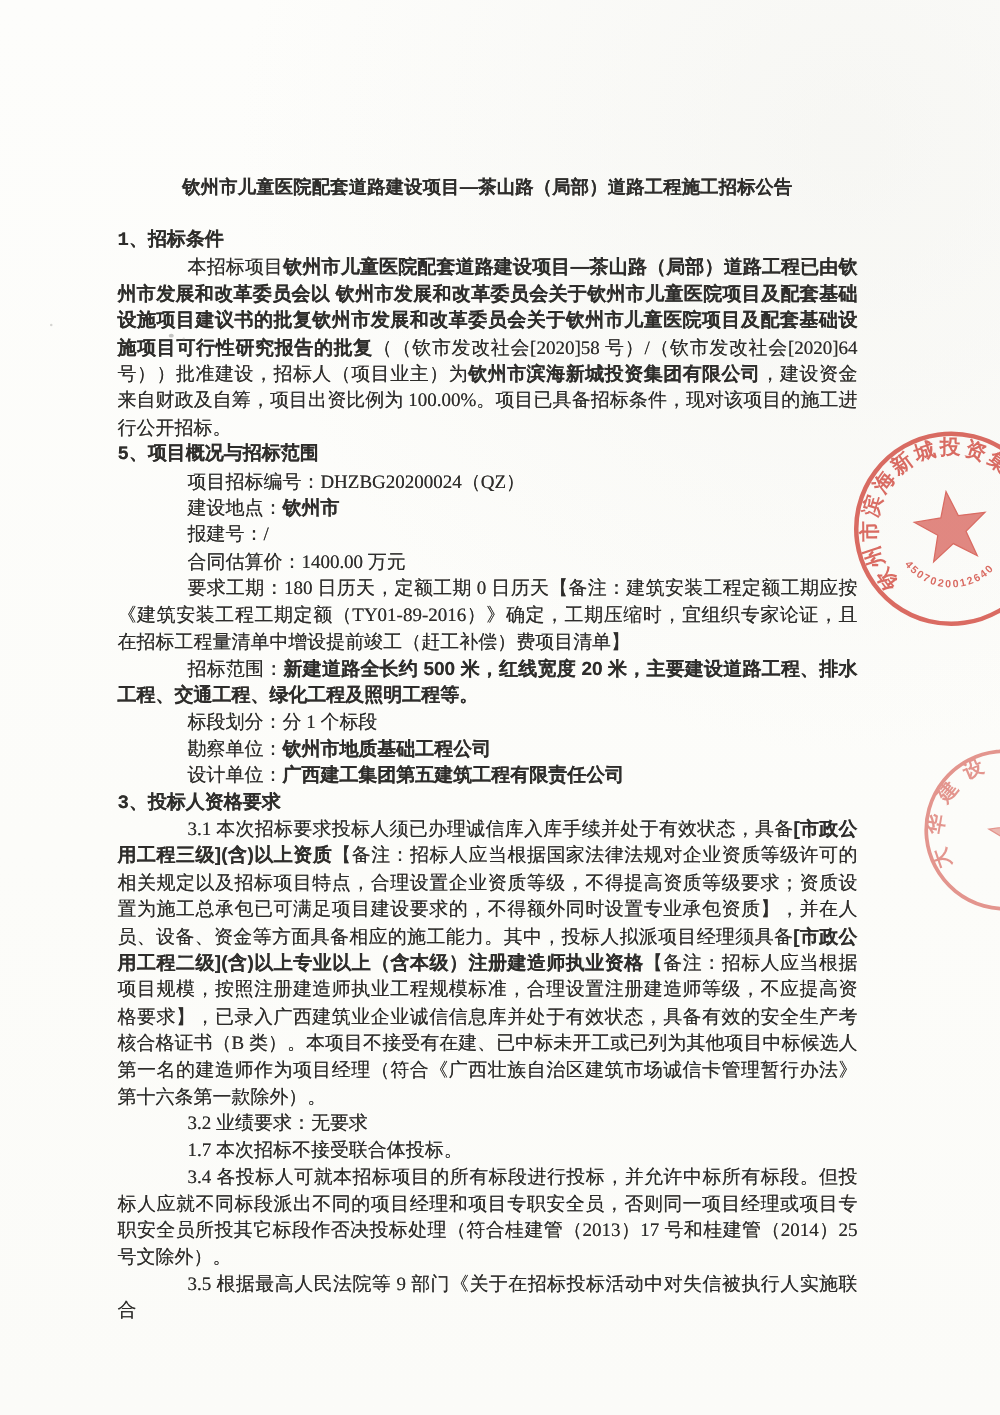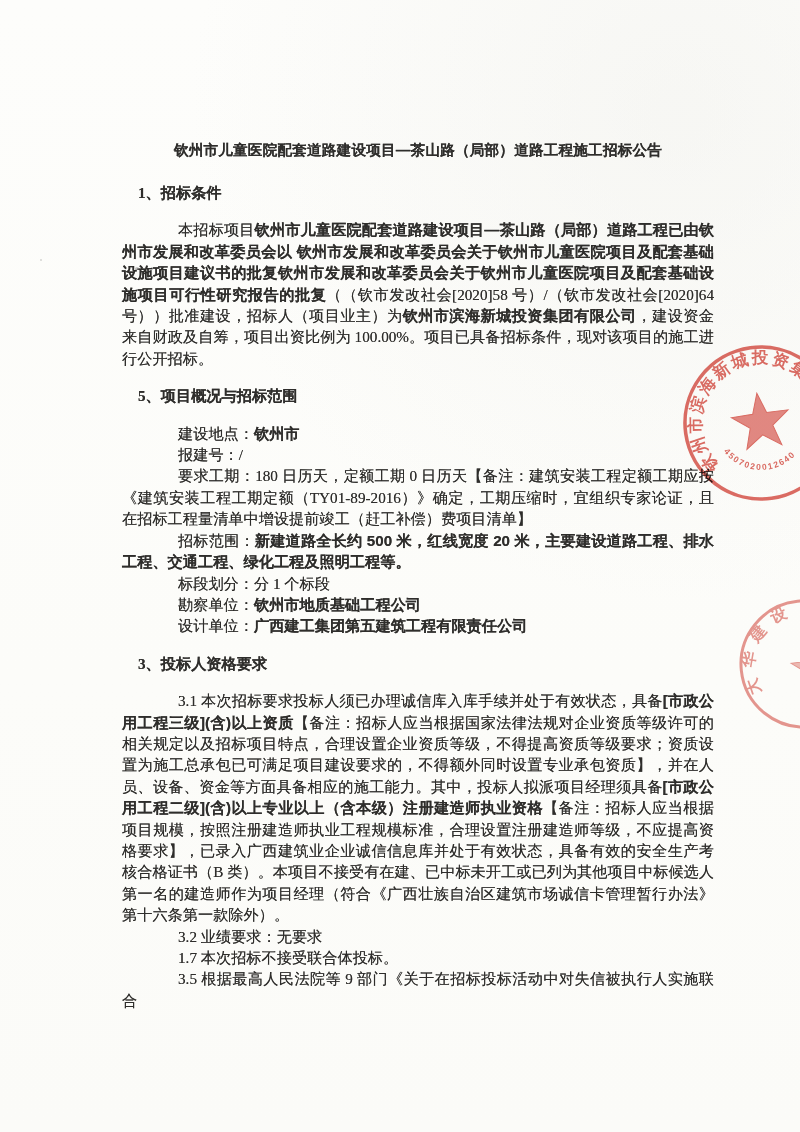--- a/index.html
+++ b/index.html
@@ -11,39 +11,39 @@
     font-family:"Liberation Serif", serif;
   }
   .page{
     position:absolute;inset:0;
     background:
       radial-gradient(circle at 85% 10%, rgba(235,235,230,.35), rgba(0,0,0,0) 40%),
       linear-gradient(180deg,#fdfdfb 0%, #fcfcf9 60%, #fbfbf8 100%);
   }
   .doc{
     position:absolute;
-    left:122px;top:138px;width:592px;
+    left:94px;top:138px;width:592px;
     color:#2e2d2b;
     font-size:15.2px;
     line-height:21.4px;
     text-shadow:0 0 .35px rgba(46,45,43,.75);
   }
   .doc-title{
     text-align:center;
     font-family:"Liberation Sans", sans-serif;
     font-weight:700;
     font-size:14.6px;
     line-height:24px;
     margin:0 0 20px 0;
     letter-spacing:.2px;
   }
   .heading{
-    font-family:Liberation Serif, serif;
+    font-family:Liberation Mono, monospace;
     font-weight:700;
-    margin:16px;
+    margin:0;
   }
   .para{
     margin:0;
     text-indent:56px;
     text-align:justify;
   }
   .seg{font-family:"Liberation Serif", serif;}
   .seg.bold{
     font-family:"Liberation Sans", sans-serif;
     font-weight:700;
@@ -66,31 +66,34 @@
 <body>
 
 <div class="page">
 
   <div class="doc">
     <h1 class="doc-title">钦州市儿童医院配套道路建设项目—茶山路（局部）道路工程施工招标公告</h1>
     <div>
         <div class="heading">1、招标条件</div>
         <p class="para"><span class="seg">本招标项目</span><span class="seg bold">钦州市儿童医院配套道路建设项目—茶山路（局部）道路工程已由钦州市发展和改革委员会以 钦州市发展和改革委员会关于钦州市儿童医院项目及配套基础设施项目建议书的批复钦州市发展和改革委员会关于钦州市儿童医院项目及配套基础设施项目可行性研究报告的批复</span><span class="seg">（（钦市发改社会[2020]58 号）/（钦市发改社会[2020]64 号））批准建设，招标人（项目业主）为</span><span class="seg bold">钦州市滨海新城投资集团有限公司</span><span class="seg">，建设资金来自财政及自筹，项目出资比例为 100.00%。项目已具备招标条件，现对该项目的施工进行公开招标。</span></p>
         <div class="heading">5、项目概况与招标范围</div>
+        <p class="para"><span class="seg">项目招标编号：DHZBG20200024（QZ）</span></p>
         <p class="para"><span class="seg">建设地点：</span><span class="seg bold">钦州市</span></p>
         <p class="para"><span class="seg">报建号：/</span></p>
+        <p class="para"><span class="seg">合同估算价：1400.00 万元</span></p>
         <p class="para"><span class="seg">要求工期：180 日历天，定额工期 0 日历天【备注：建筑安装工程定额工期应按《建筑安装工程工期定额（TY01-89-2016）》确定，工期压缩时，宜组织专家论证，且在招标工程量清单中增设提前竣工（赶工补偿）费项目清单】</span></p>
         <p class="para"><span class="seg">招标范围：</span><span class="seg bold">新建道路全长约 500 米，红线宽度 20 米，主要建设道路工程、排水工程、交通工程、绿化工程及照明工程等。</span></p>
         <p class="para"><span class="seg">标段划分：分 1 个标段</span></p>
         <p class="para"><span class="seg">勘察单位：</span><span class="seg bold">钦州市地质基础工程公司</span></p>
         <p class="para"><span class="seg">设计单位：</span><span class="seg bold">广西建工集团第五建筑工程有限责任公司</span></p>
         <div class="heading">3、投标人资格要求</div>
         <p class="para"><span class="seg">3.1 本次招标要求投标人须已办理诚信库入库手续并处于有效状态，具备</span><span class="seg bold">[市政公用工程三级](含)以上资质</span><span class="seg">【备注：招标人应当根据国家法律法规对企业资质等级许可的相关规定以及招标项目特点，合理设置企业资质等级，不得提高资质等级要求；资质设置为施工总承包已可满足项目建设要求的，不得额外同时设置专业承包资质】，并在人员、设备、资金等方面具备相应的施工能力。其中，投标人拟派项目经理须具备</span><span class="seg bold">[市政公用工程二级](含)以上专业以上（含本级）注册建造师执业资格</span><span class="seg">【备注：招标人应当根据项目规模，按照注册建造师执业工程规模标准，合理设置注册建造师等级，不应提高资格要求】，已录入广西建筑业企业诚信信息库并处于有效状态，具备有效的安全生产考核合格证书（B 类）。本项目不接受有在建、已中标未开工或已列为其他项目中标候选人第一名的建造师作为项目经理（符合《广西壮族自治区建筑市场诚信卡管理暂行办法》第十六条第一款除外）。</span></p>
         <p class="para"><span class="seg">3.2 业绩要求：无要求</span></p>
         <p class="para"><span class="seg">1.7 本次招标不接受联合体投标。</span></p>
+        <p class="para"><span class="seg">3.4 各投标人可就本招标项目的所有标段进行投标，并允许中标所有标段。但投标人应就不同标段派出不同的项目经理和项目专职安全员，否则同一项目经理或项目专职安全员所投其它标段作否决投标处理（符合桂建管（2013）17 号和桂建管（2014）25 号文除外）。</span></p>
         <p class="para"><span class="seg">3.5 根据最高人民法院等 9 部门《关于在招标投标活动中对失信被执行人实施联合</span></p>
       </div>
   </div>
 
   <div class="seal seal-company" style="color: rgb(216, 83, 74);">
     <svg viewBox="-89 -89 178 178" xmlns="http://www.w3.org/2000/svg">
       <g transform="rotate(-8)">
         <circle cx="0" cy="0" r="76" fill="none" stroke="currentColor" stroke-width="3.6"></circle>
         <path id="seal1-ringpath" d="M -47.3,37 A 60,60 0 1 1 47.3,37" fill="none"></path>
         <text font-size="16.5" letter-spacing="2.5" fill="currentColor" font-family="Liberation Sans, sans-serif" font-weight="700">

